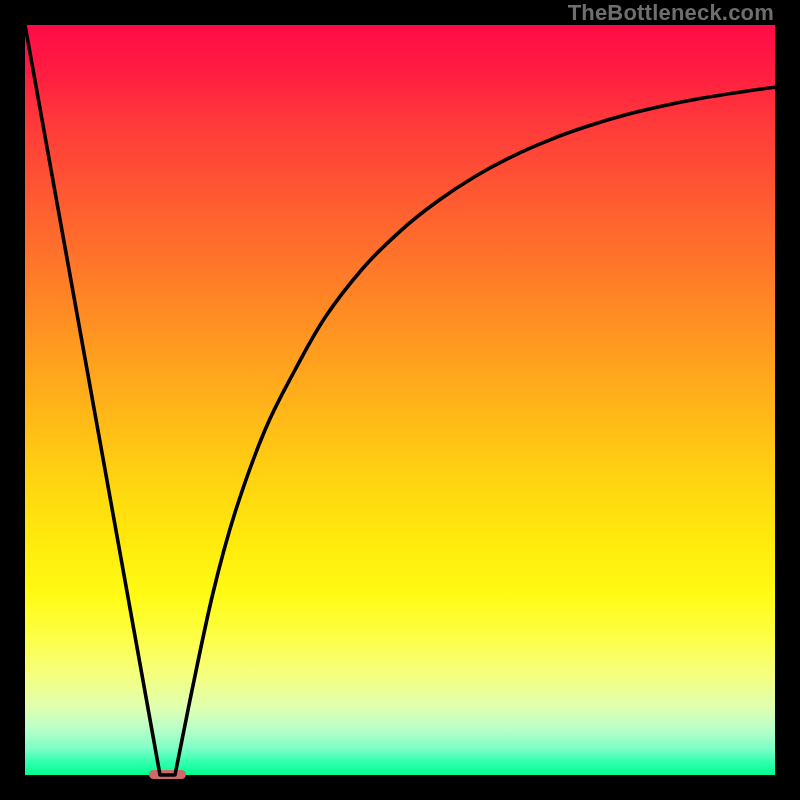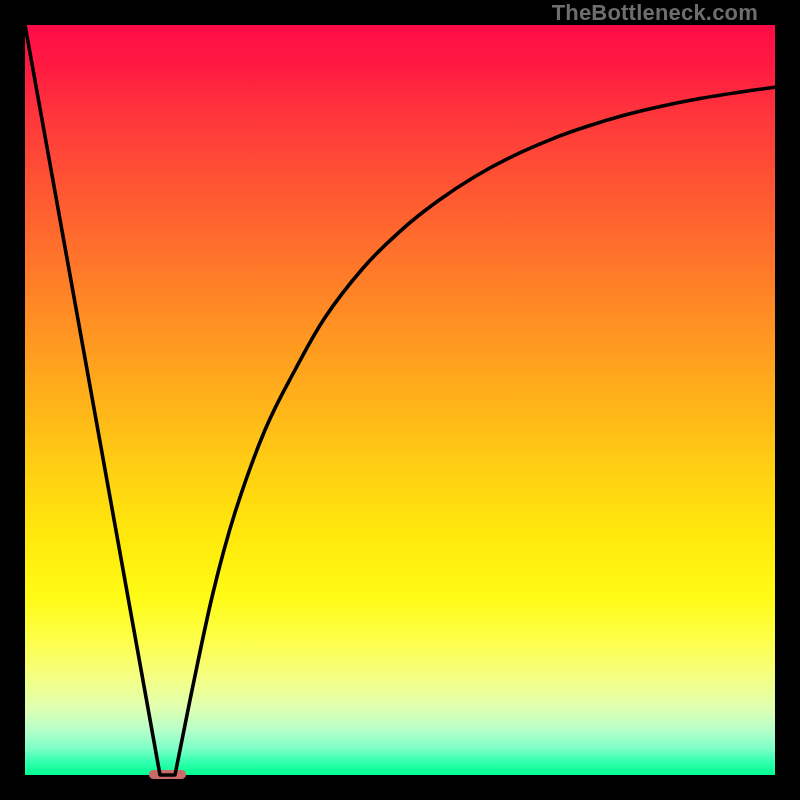--- a/index.html
+++ b/index.html
@@ -46,21 +46,21 @@
     overflow: visible;
   }
   .marker {
     position: absolute;
     background: #cc6a6a;
     border-radius: 999px;
   }
   .watermark {
     position: absolute;
     top: 0;
-    right: 42px;
+    right: 26px;
     font-family: Arial, Helvetica, sans-serif;
     font-size: 22px;
     font-weight: 600;
     color: #6d6e70;
     letter-spacing: 0.2px;
   }
 </style>
 </head>
 <body>
 

